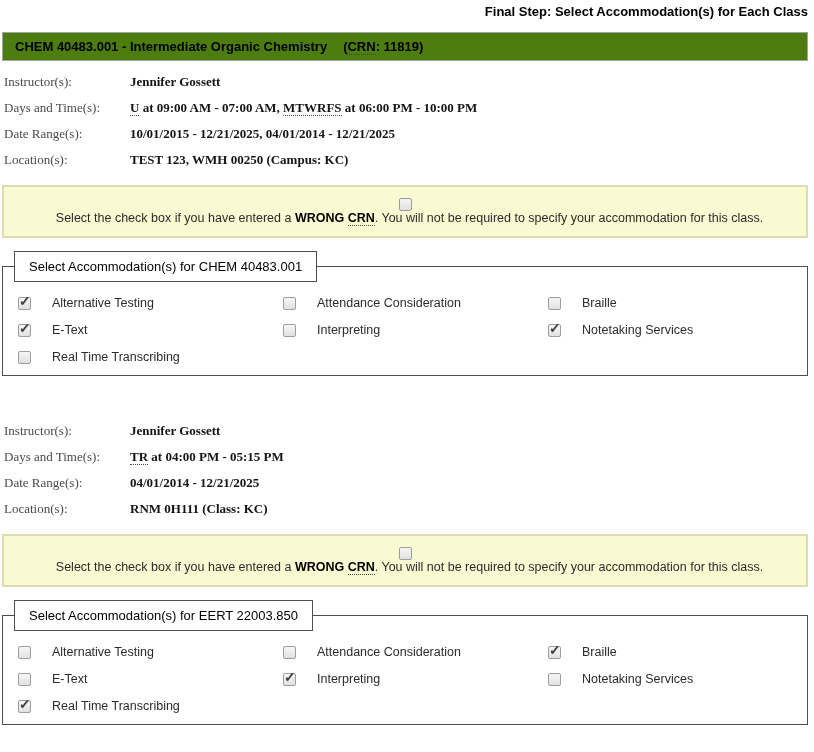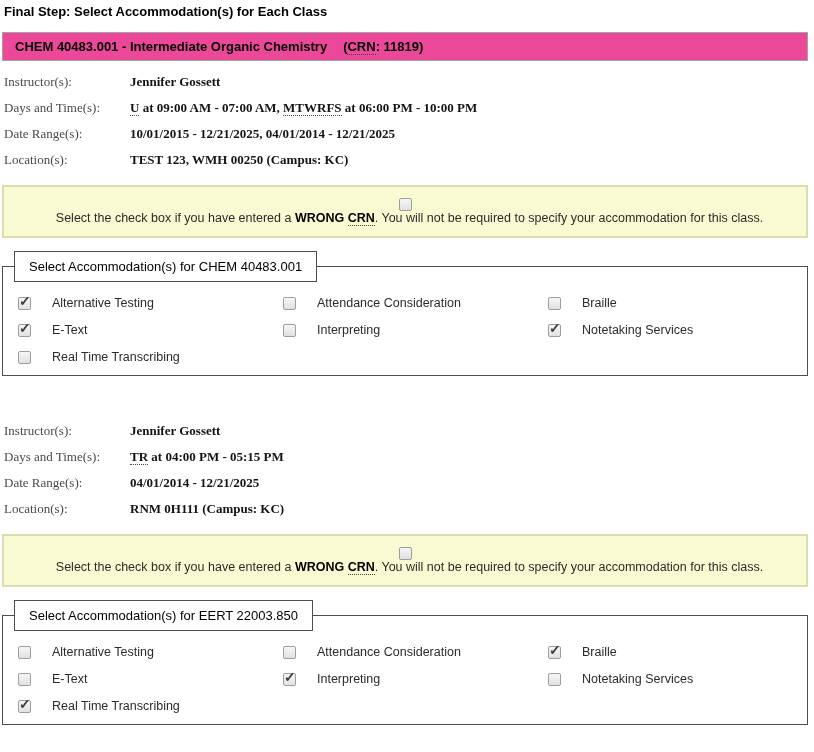--- a/index.html
+++ b/index.html
@@ -10,24 +10,25 @@
     font-size: 13px;
     color: #333;
   }
   .content { padding: 3px 4px 0 2px; width: 812px; }
 
   .page-title {
     font-weight: bold;
     font-size: 13px;
     color: #000;
     margin: 1px 0 13px 2px;
+    text-align: right;
   }
 
   .class-header {
-    background: #ec4899;
+    background: #4d7c0f;
     border: 1px solid #A3A3A3;
     height: 29px;
     line-height: 27px;
     padding: 0 12px;
     font-weight: bold;
     color: #000;
     white-space: nowrap;
   }
   .class-header .crn-group { margin-left: 16px; }
 
@@ -199,21 +200,21 @@
       <div class="detail-row">
         <span class="detail-label">Days and Time(s):</span>
         <span class="detail-value"><span class="abbr">TR</span><span> at 04:00 PM - 05:15 PM</span></span>
       </div>
       <div class="detail-row">
         <span class="detail-label">Date Range(s):</span>
         <span class="detail-value">04/01/2014 - 12/21/2025</span>
       </div>
       <div class="detail-row">
         <span class="detail-label">Location(s):</span>
-        <span class="detail-value">RNM 0H111 (Campus: KC)</span>
+        <span class="detail-value">RNM 0H111 (Class: KC)</span>
       </div>
     </div>
 
     <div class="warning-box">
       <span class="cb"></span>
       <span class="warning-text"><span>Select the check box if you have entered a </span><b>WRONG </b><b class="abbr">CRN</b><span>. You will not be required to specify your accommodation for this class.</span></span>
     </div>
 
     <fieldset class="acc-fieldset">
       <legend class="acc-legend">Select Accommodation(s) for EERT 22003.850</legend>

